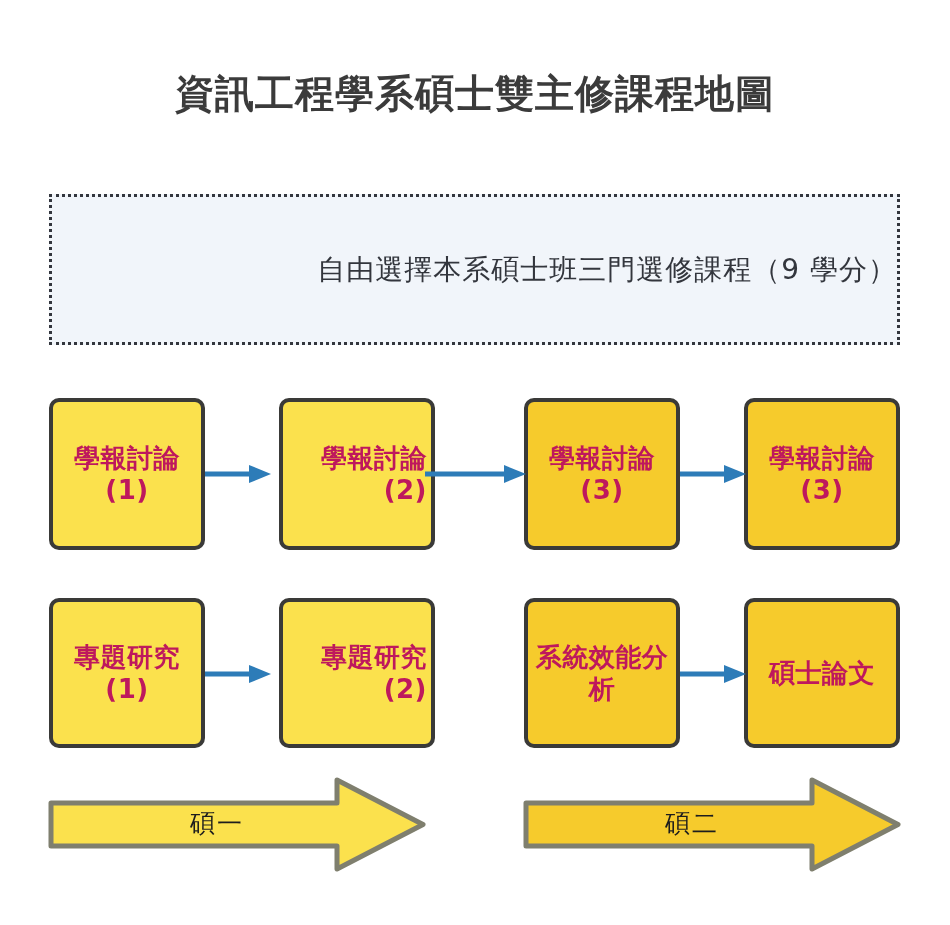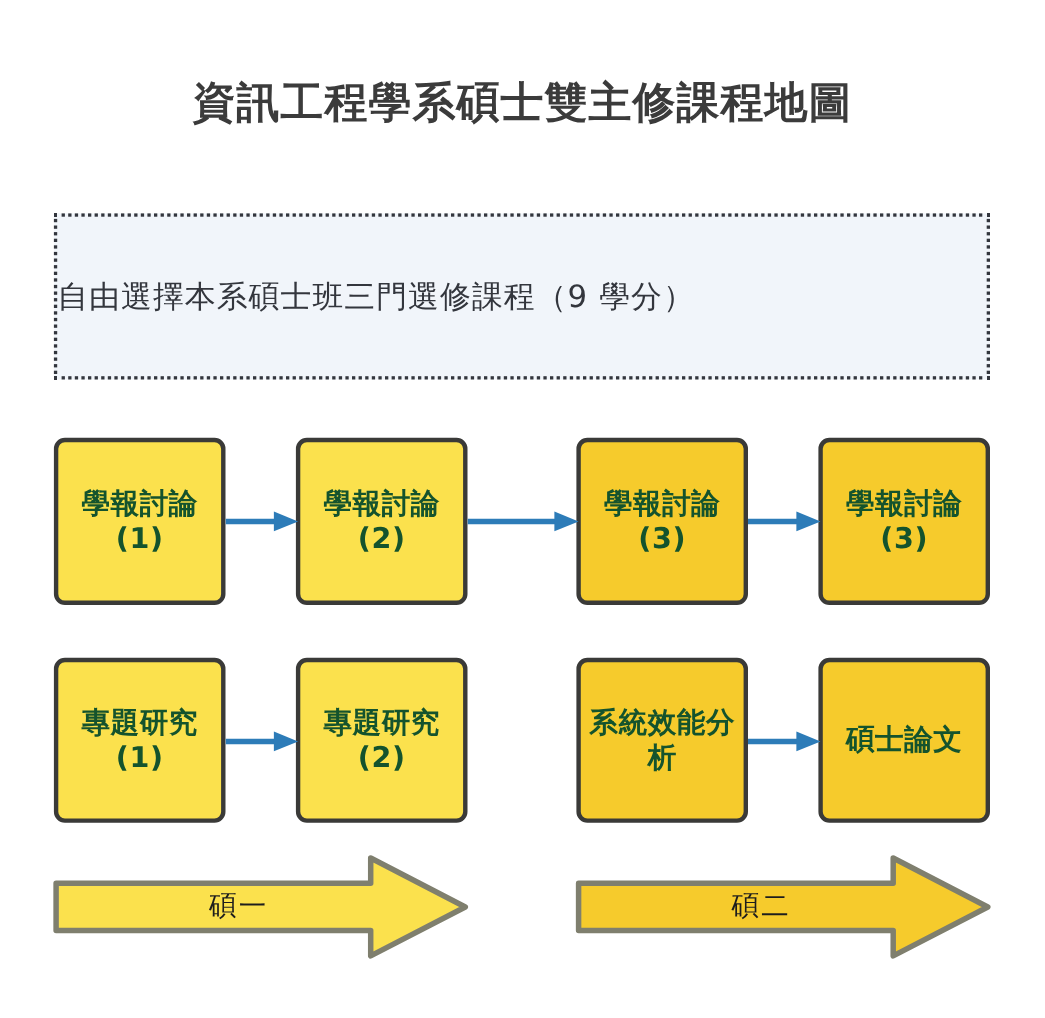--- a/index.html
+++ b/index.html
@@ -42,21 +42,21 @@
     position: absolute;
     left: 49px;
     top: 194px;
     width: 851px;
     height: 151px;
     box-sizing: border-box;
     background: #f1f5fa;
     border: 3px dotted #33363d;
     display: flex;
     align-items: center;
-    justify-content: flex-start;
+    justify-content: flex-end;
   }
   .note-text {
     font-size: 28px;
     color: #33363d;
     font-weight: normal;
     letter-spacing: 1px;
     white-space: nowrap;
   }
 
   
@@ -64,38 +64,38 @@
     position: absolute;
     box-sizing: border-box;
     border: 4px solid #3a3a38;
     border-radius: 10px;
     display: flex;
     align-items: center;
     justify-content: center;
     text-align: center;
     font-size: 26px;
     font-weight: bold;
-    color: #14532d;
+    color: #be185d;
     line-height: 1.24;
     letter-spacing: 0.5px;
     padding: 4px;
   }
   .fill-light { background: #fbe14d; }
   .fill-dark  { background: #f6cb2c; }
 
   .box-w { width: 156px; }
   .box-h { height: 152px; }
 
   
   .r1 { top: 398px; }
   
   .r2 { top: 598px; height: 150px; }
 
   .c1 { left: 49px; }
-  .c2 { left: 269px; }
+  .c2 { left: 279px; text-align: right; }
   .c3 { left: 524px; }
   .c4 { left: 744px; }
 
   
   .connector {
     position: absolute;
     height: 26px;
     display: block;
   }
 

